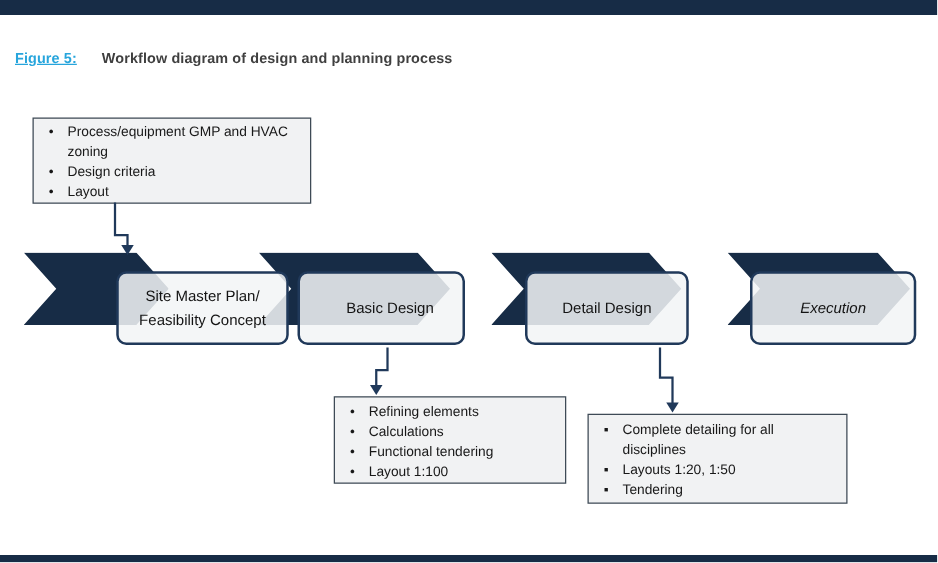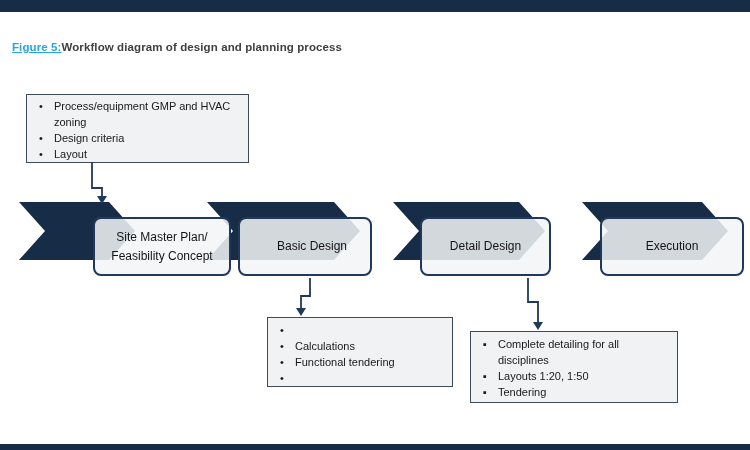--- a/index.html
+++ b/index.html
@@ -6,21 +6,21 @@
   .canvas{
     position:relative;width:750px;height:450px;background:#ffffff;
     font-family:"Liberation Sans", sans-serif;overflow:hidden;
   }
   .page-bar{position:absolute;left:0;width:750px;background:#172c46;}
   .page-bar.top{top:0;height:12px;}
   .page-bar.bottom{bottom:0;height:6px;}
 
   .fig-title{position:absolute;left:12px;top:41px;font-size:11.5px;font-weight:bold;letter-spacing:.1px;}
   .fig-title .prefix{color:#27a5dc;text-decoration:underline;}
-  .fig-title .rest{color:#3f3f3f;margin-left:0;}
+  .fig-title .rest{color:#3f3f3f;margin-left:20px;}
 
   
   .note{
     position:absolute;background:#f1f2f3;border:1.2px solid #3e4a56;
     box-sizing:border-box;padding:3px 8px 2px 10px;font-size:11px;color:#181818;
     line-height:16px;
   }
   .note .row{display:flex;align-items:flex-start;}
   .note .bullet{width:15px;flex:0 0 15px;text-align:left;padding-left:2px;}
   .note .txt{flex:1;}
@@ -42,21 +42,21 @@
   
   .step{
     position:absolute;top:217px;height:59px;box-sizing:border-box;
     background:rgba(242,244,246,0.86);border:2px solid #20395a;border-radius:8px;
     display:flex;flex-direction:column;justify-content:center;align-items:center;
     font-size:12px;color:#141414;text-align:center;z-index:3;line-height:19px;
   }
   .step1{left:57px;width:138px;margin-left:36px;}
   .step2{left:238px;width:134px;padding-left:14px;}
   .step3{left:420px;width:131px;}
-  .step4{left:600px;width:144px;}
+  .step4{left:600px;width:133px;font-style:italic;}
 
   .overlay{position:absolute;left:0;top:0;z-index:6;pointer-events:none;}
 </style>
 </head>
 <body>
 
 <div class="canvas">
 
   <div class="page-bar top"></div>
 
@@ -94,31 +94,33 @@
   <div class="step step3">
     <div>Detail Design</div>
   </div>
   <div class="step step4">
     <div>Execution</div>
   </div>
 
   <div class="note note2">
     <div class="row">
       <span class="bullet">•</span>
+      <span class="txt">Refining elements</span>
     </div>
     <div class="row">
       <span class="bullet">•</span>
       <span class="txt">Calculations</span>
     </div>
     <div class="row">
       <span class="bullet">•</span>
       <span class="txt">Functional tendering</span>
     </div>
     <div class="row">
       <span class="bullet">•</span>
+      <span class="txt">Layout 1:100</span>
     </div>
   </div>
 
   <div class="note note3">
     <div class="row">
       <span class="bullet">▪</span>
       <span class="txt">Complete detailing for all disciplines</span>
     </div>
     <div class="row">
       <span class="bullet">▪</span>

